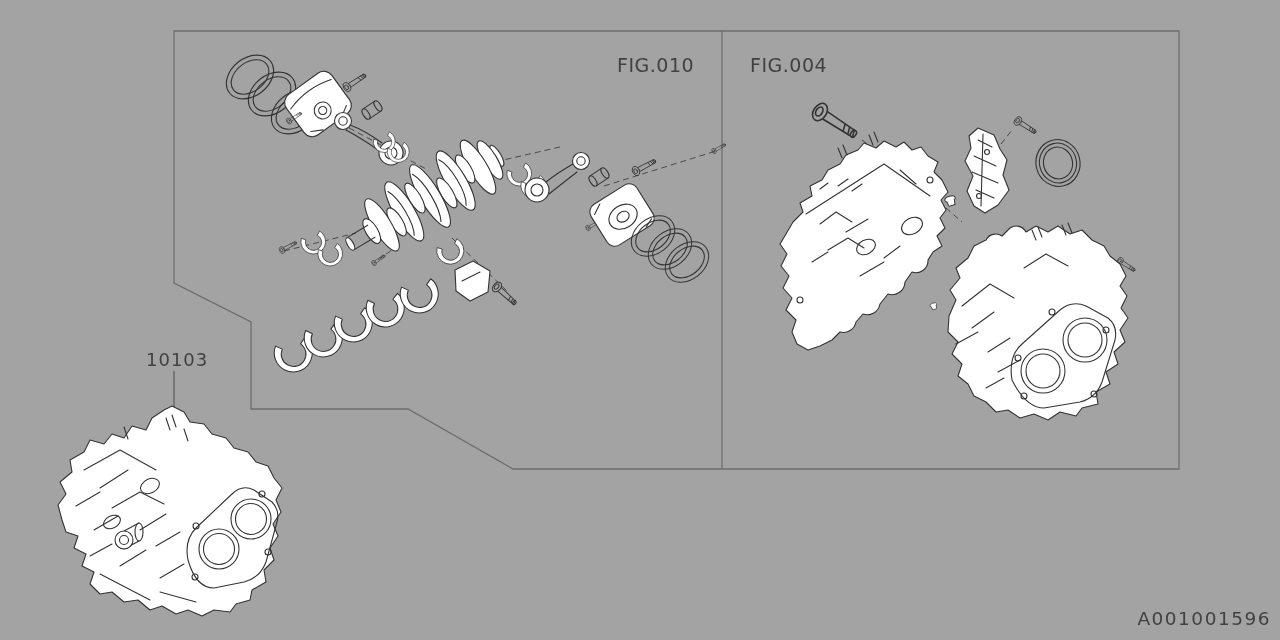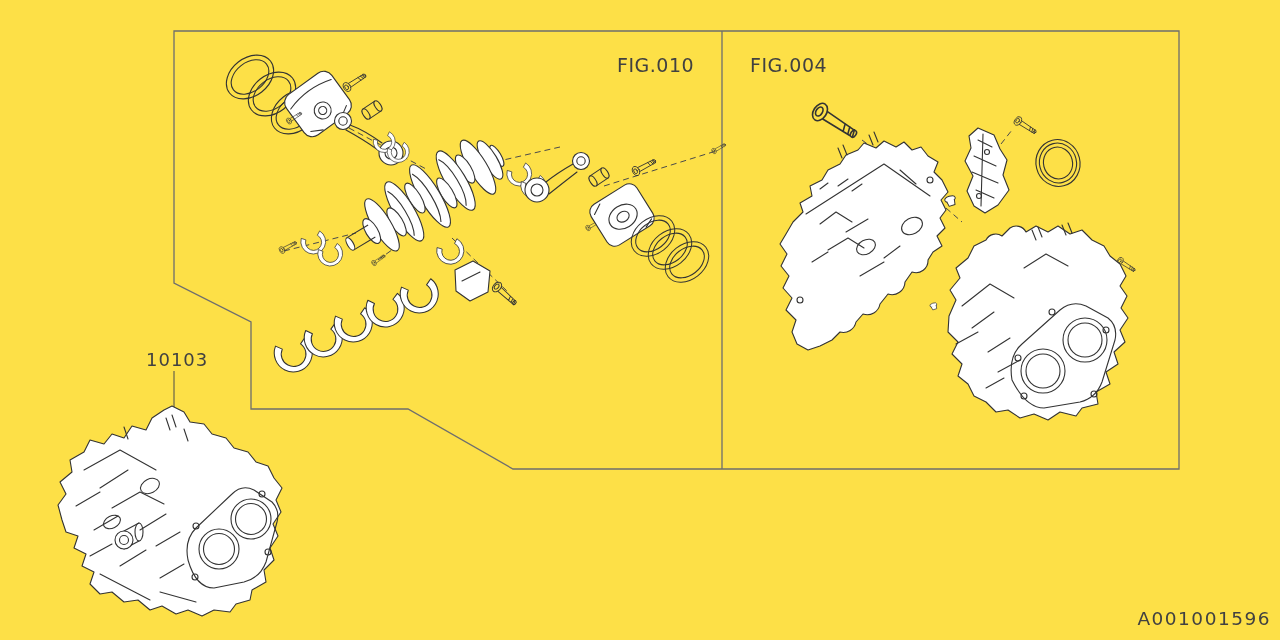--- a/index.html
+++ b/index.html
@@ -1,16 +1,16 @@
 <!DOCTYPE html>
 <html><head>
 <meta charset="utf-8">
 <style>
   html,body{margin:0;padding:0;background:#ffffff;}
-  .stage{position:relative;width:1280px;height:640px;background:#fde047;overflow:hidden;
+  .stage{position:relative;width:1280px;height:640px;background:#a3a3a3;overflow:hidden;
          font-family:"DejaVu Sans","Liberation Sans",sans-serif;}
   svg{position:absolute;left:0;top:0;}
   .art{stroke:#333333;fill:none;stroke-width:1.1;stroke-linejoin:round;stroke-linecap:round;}
   .artw{stroke:#333333;fill:#ffffff;stroke-width:1.1;stroke-linejoin:round;}
   .frame{stroke:#6e6e6e;fill:none;stroke-width:1.3;}
   .dash{stroke:#4a4a4a;fill:none;stroke-width:1;stroke-dasharray:6 4;}
   .leader{stroke:#4a4a4a;fill:none;stroke-width:1;}
   .lbl{fill:#414141;font-size:19px;letter-spacing:0.5px;}
   .lbl-part{fill:#414141;font-size:18px;letter-spacing:1px;}
   .lbl-code{fill:#414141;font-size:18.5px;letter-spacing:1.5px;}

